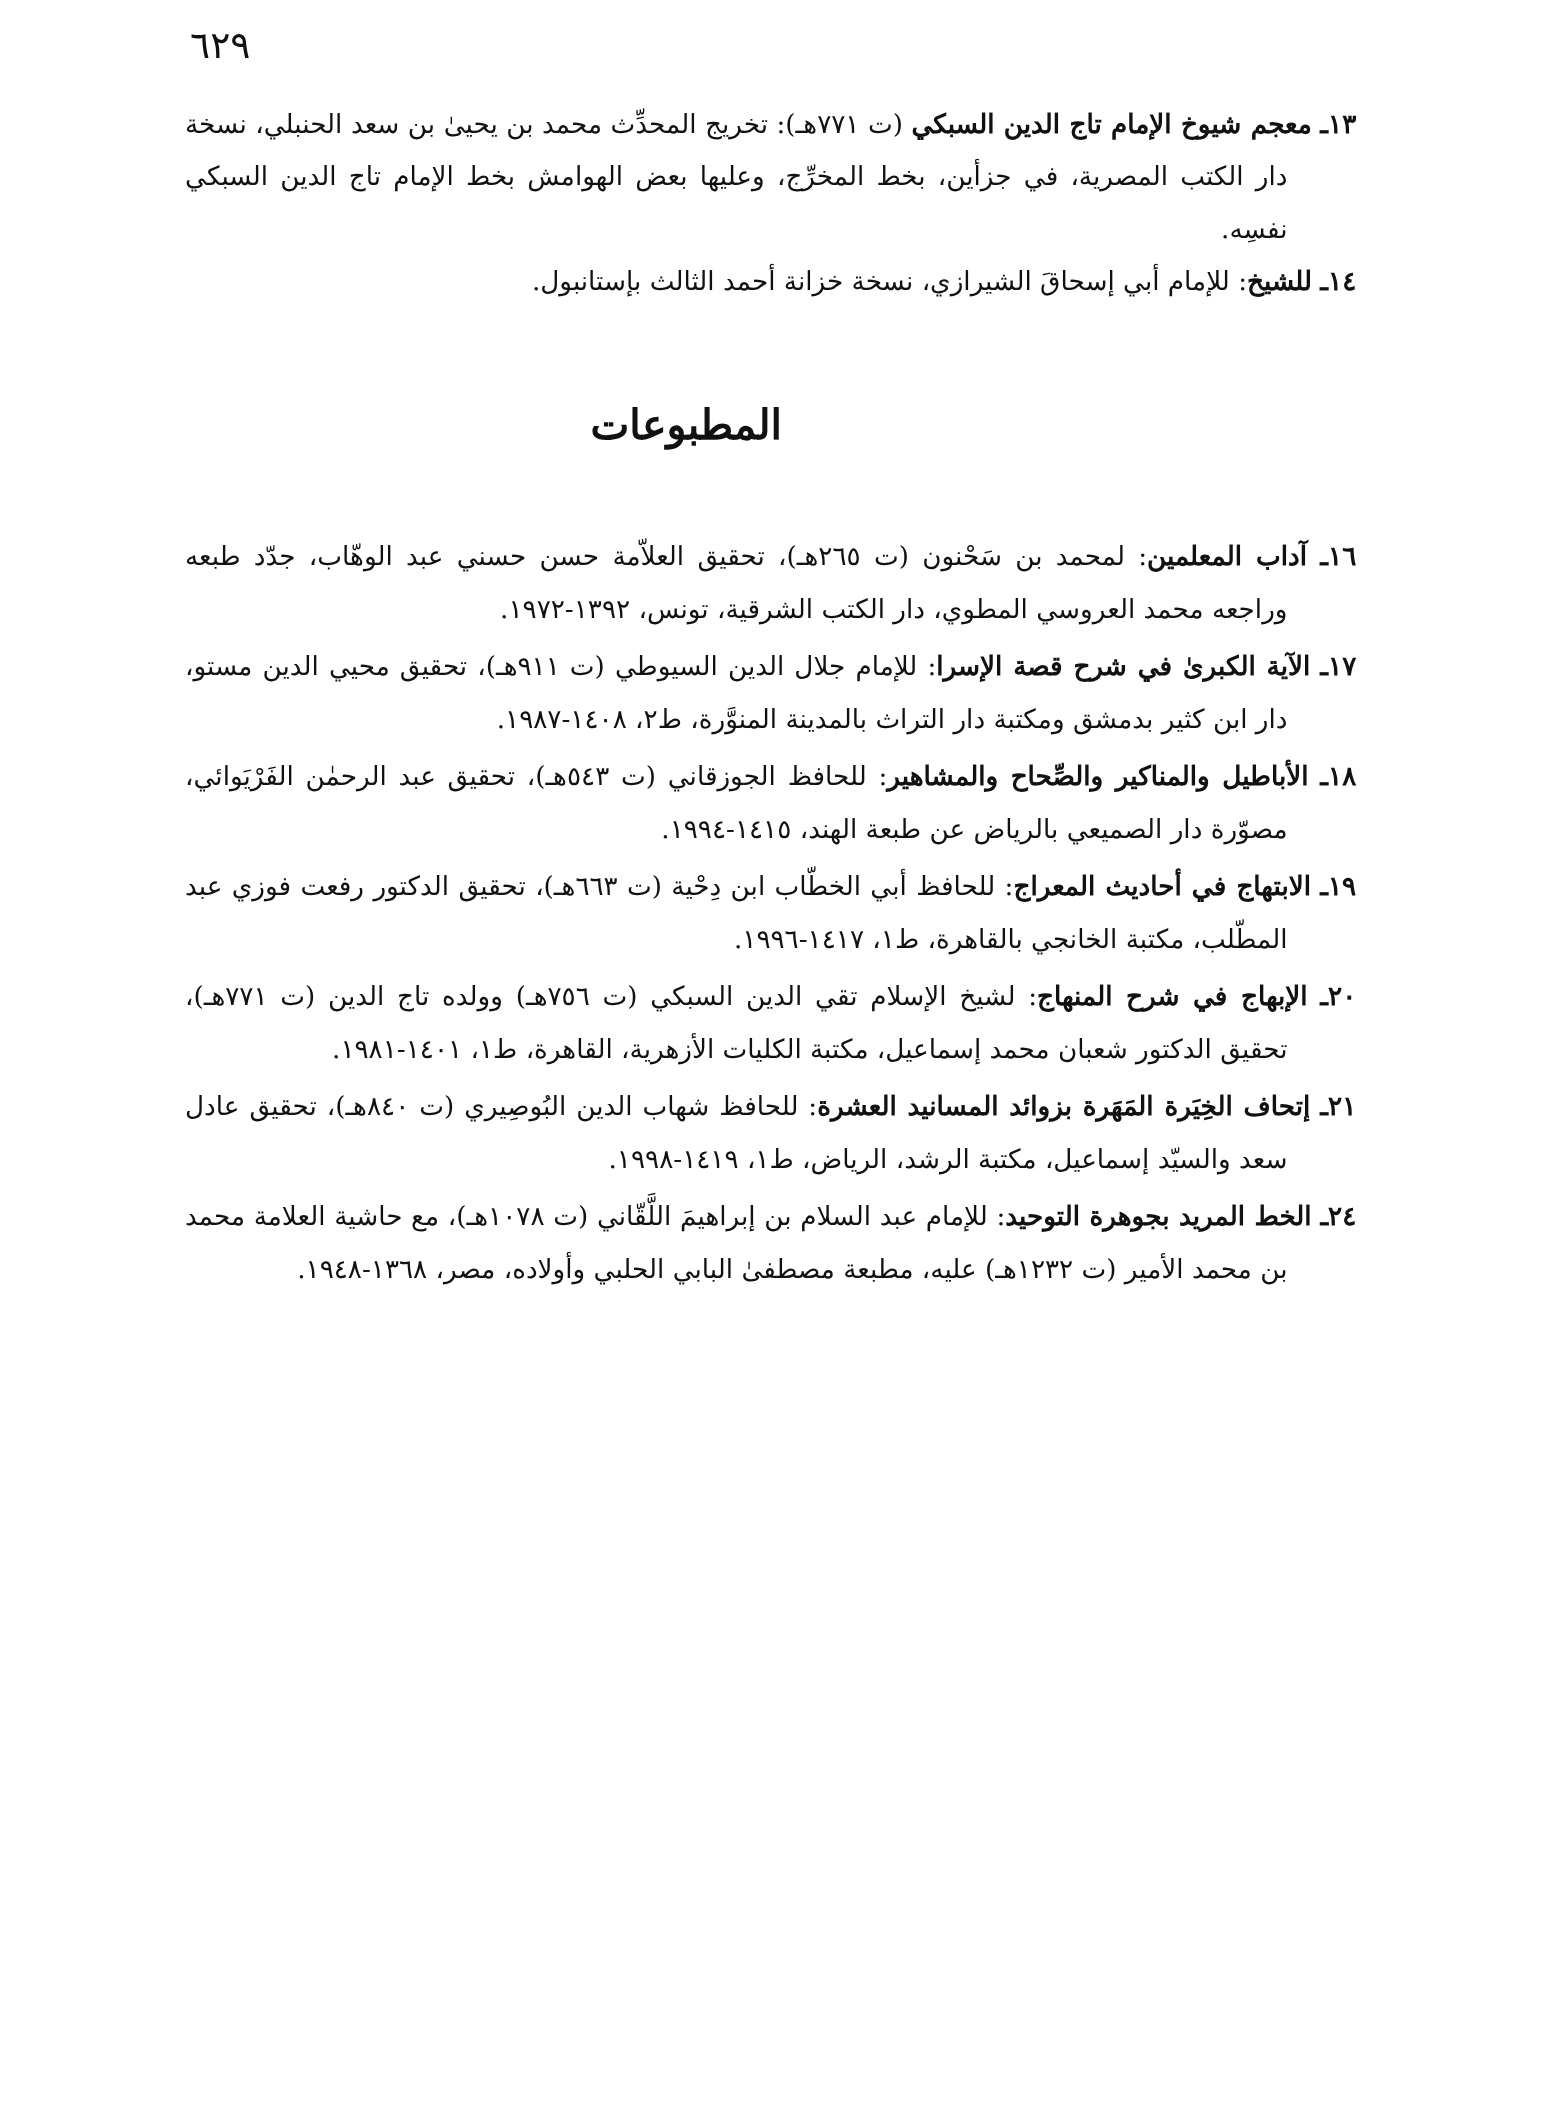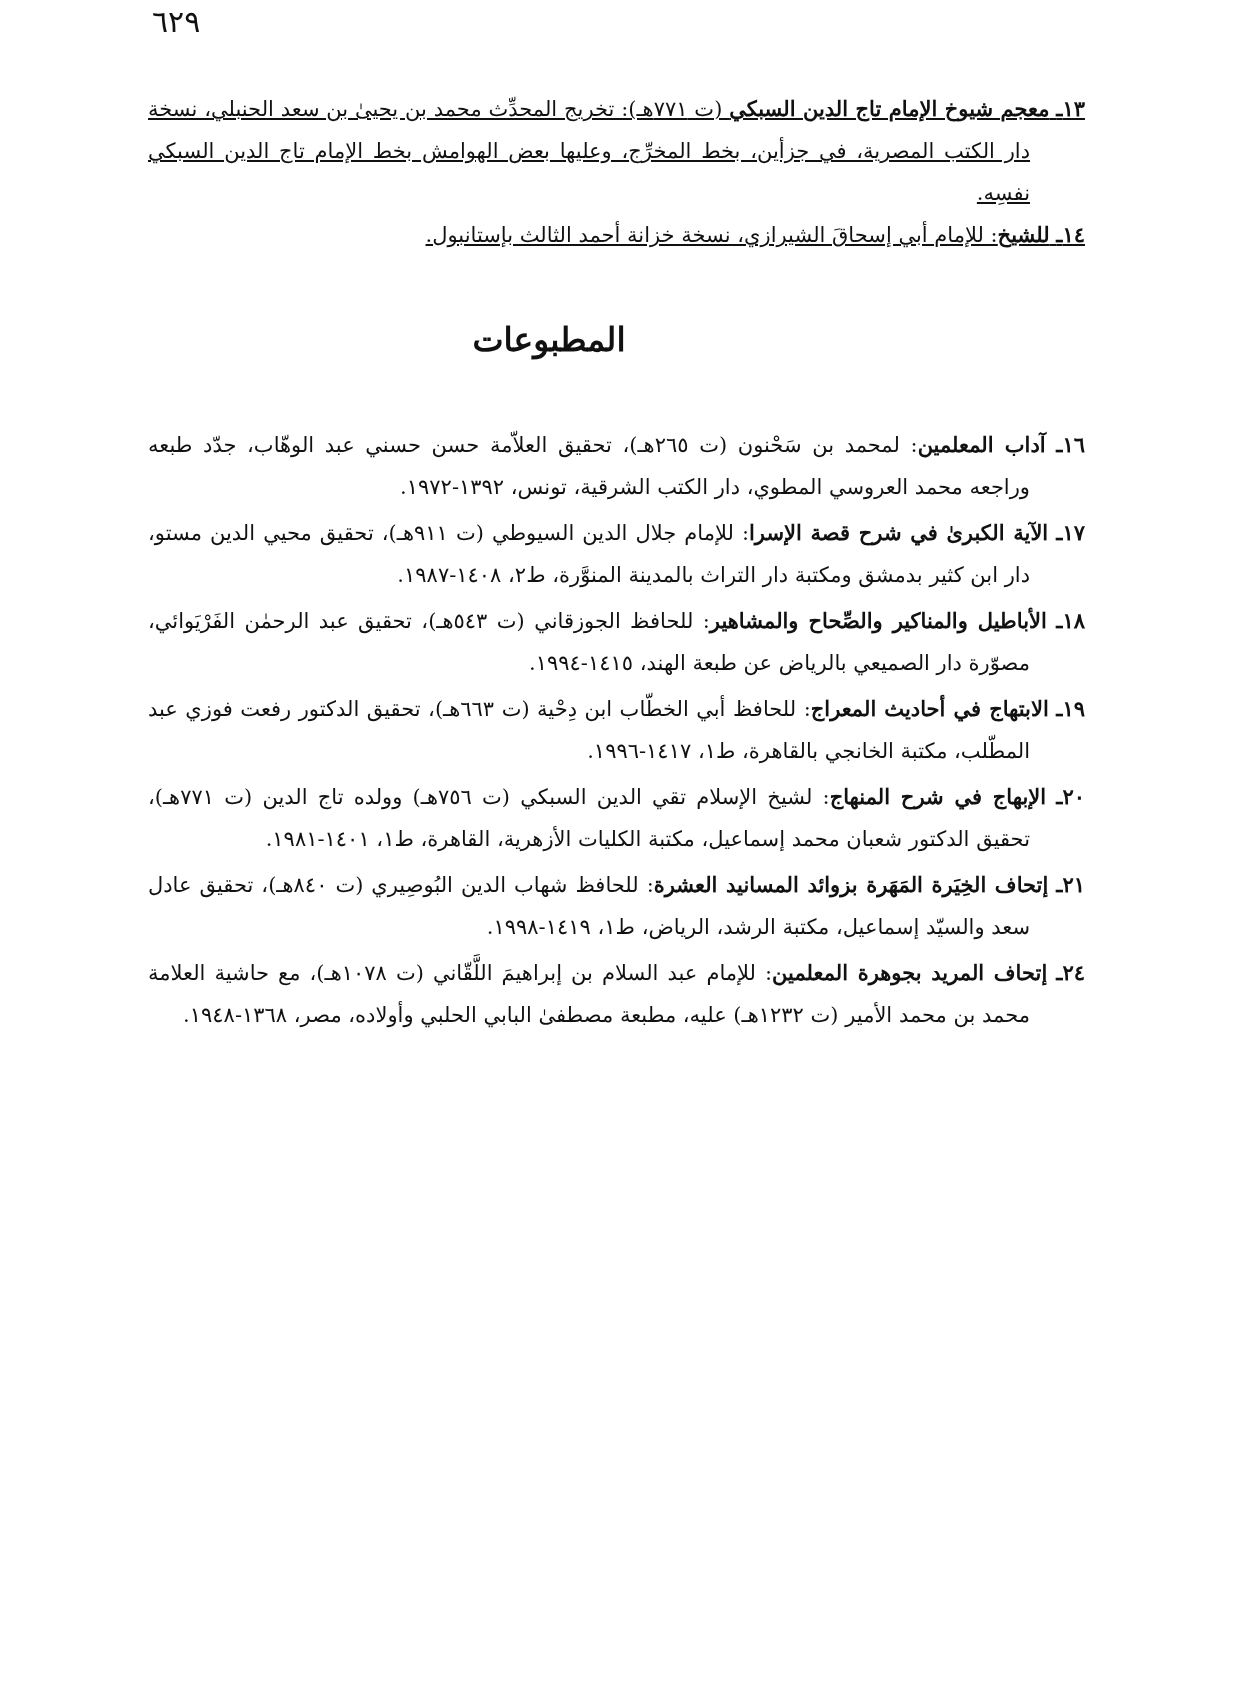--- a/index.html
+++ b/index.html
@@ -10,21 +10,21 @@
     body {
       width: 1237px;
       height: 1702px;
       position: relative;
       overflow: hidden;
       color: #111111;
       font-family: "DejaVu Serif", "Liberation Serif", serif;
     }
     .page-number {
       position: absolute;
-      top: 2px;
+      top: 17px;
       left: 152px;
       font-size: 30px;
       line-height: 40px;
       direction: rtl;
       font-family: "DejaVu Serif", serif;
     }
     .block {
       position: absolute;
       left: 148px;
       width: 937px;
@@ -49,21 +49,21 @@
       position: absolute;
       top: 316px;
       left: 0;
       width: 1098px;
       text-align: center;
       font-size: 33px;
       font-weight: bold;
       direction: rtl;
       line-height: 48px;
     }
-    #block-top { top: 88px; text-decoration: underline; }
+    #block-top { top: 78px; }
     #block-main { top: 424px; }
     .gap-after { margin-bottom: 4px; }
   </style>
 </head>
 <body>
 
 <div class="page-number">٦٢٩</div>
 
 <div class="block" id="block-top">
   <p class="entry"><span class="num">١٣ـ</span> <span class="title">معجم شيوخ الإمام تاج الدين السبكي</span><span class="rest"> (ت ٧٧١هـ): تخريج المحدِّث محمد بن يحيىٰ بن سعد الحنبلي، نسخة دار الكتب المصرية، في جزأين، بخط المخرِّج، وعليها بعض الهوامش بخط الإمام تاج الدين السبكي نفسِه.</span></p>
@@ -72,14 +72,14 @@
 
 <div class="section-title">المطبوعات</div>
 
 <div class="block" id="block-main">
   <p class="entry gap-after"><span class="num">١٦ـ</span> <span class="title">آداب المعلمين</span><span class="rest">: لمحمد بن سَحْنون (ت ٢٦٥هـ)، تحقيق العلاّمة حسن حسني عبد الوهّاب، جدّد طبعه وراجعه محمد العروسي المطوي، دار الكتب الشرقية، تونس، ١٣٩٢-١٩٧٢.</span></p>
   <p class="entry gap-after"><span class="num">١٧ـ</span> <span class="title">الآية الكبرىٰ في شرح قصة الإسرا</span><span class="rest">: للإمام جلال الدين السيوطي (ت ٩١١هـ)، تحقيق محيي الدين مستو، دار ابن كثير بدمشق ومكتبة دار التراث بالمدينة المنوَّرة، ط٢، ١٤٠٨-١٩٨٧.</span></p>
   <p class="entry gap-after"><span class="num">١٨ـ</span> <span class="title">الأباطيل والمناكير والصِّحاح والمشاهير</span><span class="rest">: للحافظ الجوزقاني (ت ٥٤٣هـ)، تحقيق عبد الرحمٰن الفَرْيَوائي، مصوّرة دار الصميعي بالرياض عن طبعة الهند، ١٤١٥-١٩٩٤.</span></p>
   <p class="entry gap-after"><span class="num">١٩ـ</span> <span class="title">الابتهاج في أحاديث المعراج</span><span class="rest">: للحافظ أبي الخطّاب ابن دِحْية (ت ٦٦٣هـ)، تحقيق الدكتور رفعت فوزي عبد المطّلب، مكتبة الخانجي بالقاهرة، ط١، ١٤١٧-١٩٩٦.</span></p>
   <p class="entry gap-after"><span class="num">٢٠ـ</span> <span class="title">الإبهاج في شرح المنهاج</span><span class="rest">: لشيخ الإسلام تقي الدين السبكي (ت ٧٥٦هـ) وولده تاج الدين (ت ٧٧١هـ)، تحقيق الدكتور شعبان محمد إسماعيل، مكتبة الكليات الأزهرية، القاهرة، ط١، ١٤٠١-١٩٨١.</span></p>
   <p class="entry gap-after"><span class="num">٢١ـ</span> <span class="title">إتحاف الخِيَرة المَهَرة بزوائد المسانيد العشرة</span><span class="rest">: للحافظ شهاب الدين البُوصِيري (ت ٨٤٠هـ)، تحقيق عادل سعد والسيّد إسماعيل، مكتبة الرشد، الرياض، ط١، ١٤١٩-١٩٩٨.</span></p>
-  <p class="entry"><span class="num">٢٤ـ</span> <span class="title">إتحاف المريد بجوهرة المعلمين</span><span class="rest">: للإمام عبد السلام بن إبراهيمَ اللَّقّاني (ت ١٠٧٨هـ)، مع حاشية العلامة محمد بن محمد الأمير (ت ١٢٣٢هـ) عليه، مطبعة مصطفىٰ البابي الحلبي وأولاده، مصر، ١٣٦٨-١٩٤٨.</span></p>
+  <p class="entry"><span class="num">٢٤ـ</span> <span class="title">الخط المريد بجوهرة التوحيد</span><span class="rest">: للإمام عبد السلام بن إبراهيمَ اللَّقّاني (ت ١٠٧٨هـ)، مع حاشية العلامة محمد بن محمد الأمير (ت ١٢٣٢هـ) عليه، مطبعة مصطفىٰ البابي الحلبي وأولاده، مصر، ١٣٦٨-١٩٤٨.</span></p>
 </div>
 
 </body></html>

